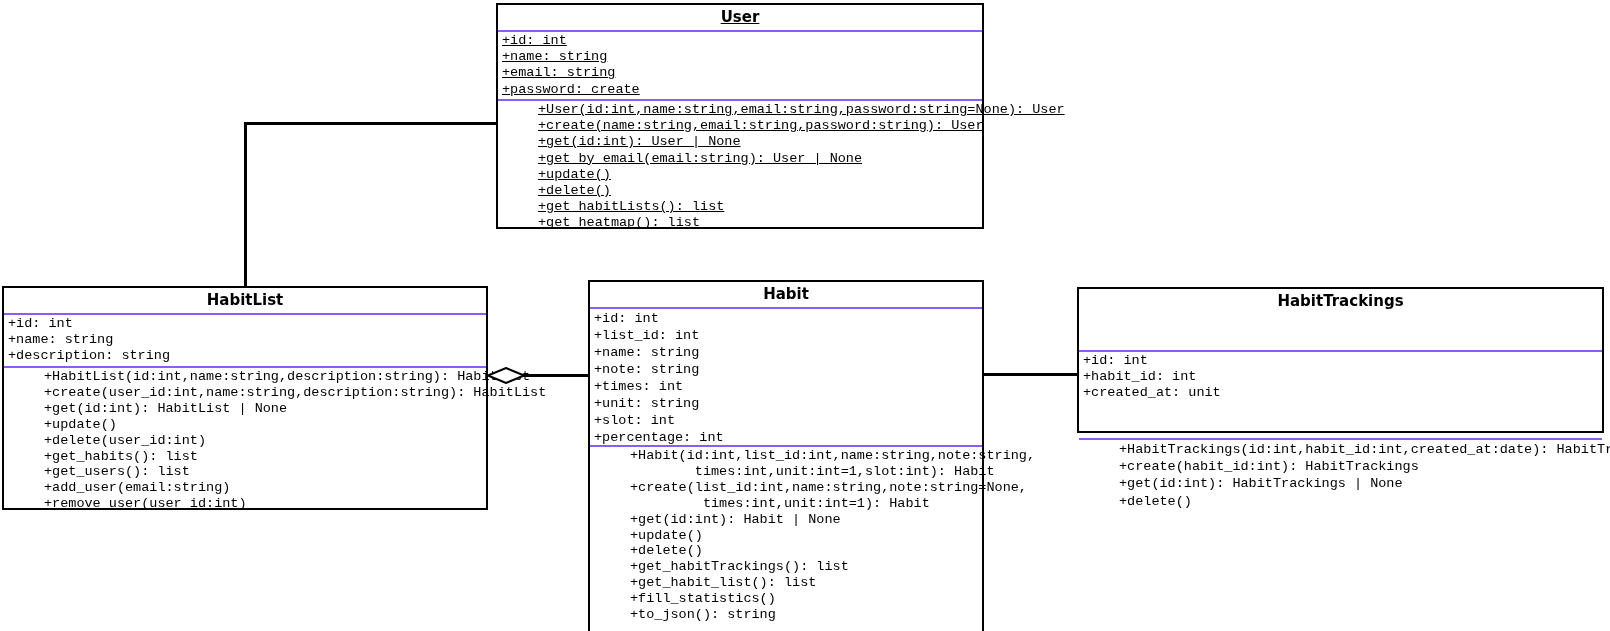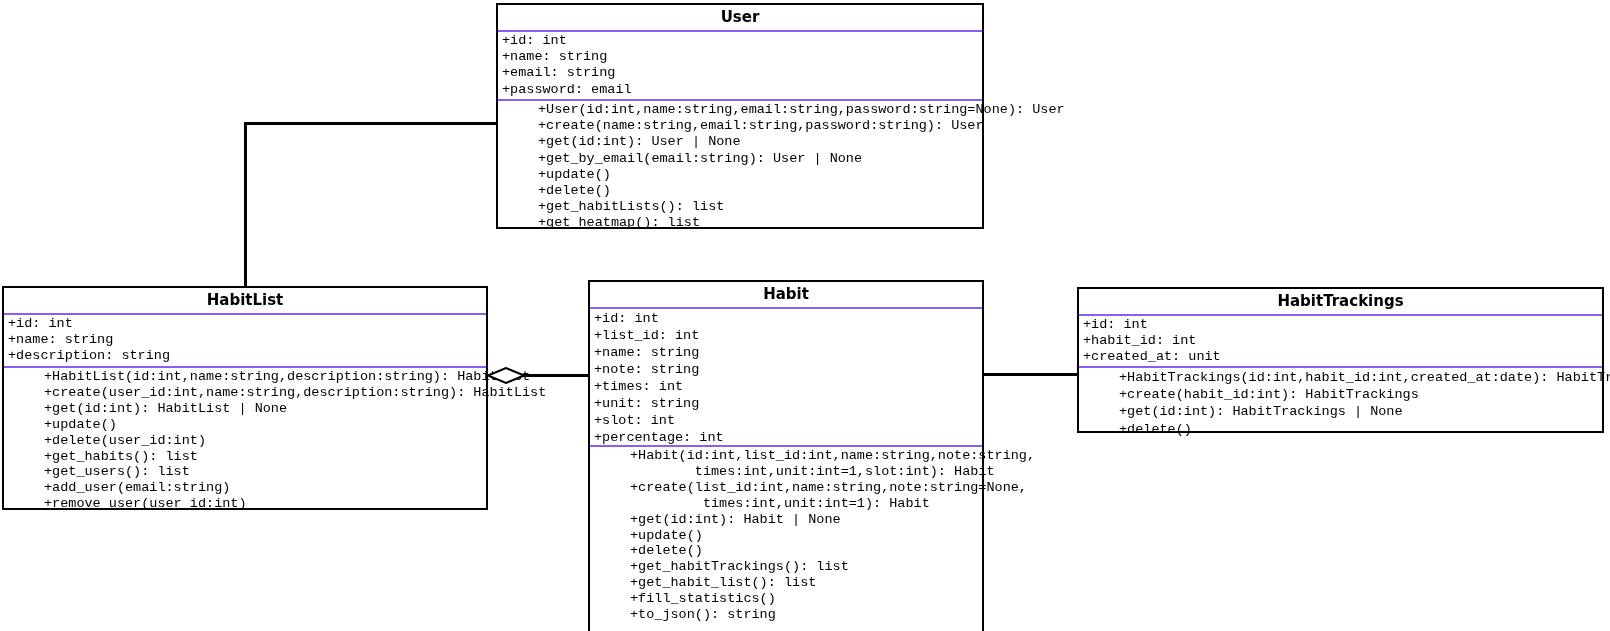--- a/index.html
+++ b/index.html
@@ -46,24 +46,24 @@
   
   #box-user .uml-section.attrs        { height: 69px; }
   #box-habitlist .uml-section.attrs   { height: 53px; }
   #box-habit .uml-section.attrs       { height: 138px; }
   #box-habit .uml-section.attrs .code-line { line-height: 17px; }
   #box-habit .uml-section.methods .code-line { line-height: 15.9px; }
   #box-habitlist .uml-section.methods .code-line { line-height: 15.9px; }
   #box-habittrackings .uml-section.attrs { height: 52px; }
   #box-habittrackings .uml-section.methods .code-line { line-height: 17.2px; }
 
-  #box-user           { left: 496px; top: 3px;   width: 488px; height: 226px; }
+  #box-user           { left: 496px; top: 3px;   width: 488px; height: 226px; text-decoration: underline; }
   #box-habitlist      { left: 2px;   top: 286px; width: 486px; height: 224px; }
   #box-habit          { left: 588px; top: 280px; width: 396px; height: 356px; }
-  #box-habittrackings { left: 1077px; top: 287px; width: 527px; height: 146px; }
+  #box-habittrackings { left: 1077px; top: 287px; width: 527px; height: 146px; gap: 36px; }
 
   .edge { position: absolute; background: #000000; }
   #edge-user-habitlist-h { left: 244px; top: 122px; width: 252px; height: 3px; }
   #edge-user-habitlist-v { left: 244px; top: 122px; width: 3px; height: 166px; }
   #edge-habitlist-habit-h { left: 522px; top: 374px; width: 67px; height: 3px; }
   #edge-habit-trackings-h { left: 984px; top: 373px; width: 93px; height: 3px; }
   #aggregation-diamond { position: absolute; left: 487px; top: 367px; }
 </style>
 </head>
 <body>
@@ -74,21 +74,21 @@
   <div class="edge" id="edge-user-habitlist-v"></div>
   <div class="edge" id="edge-habitlist-habit-h"></div>
   <div class="edge" id="edge-habit-trackings-h"></div>
 
   <div class="uml-class" id="box-user">
     <div class="uml-title">User</div>
     <div class="uml-section attrs">
         <div class="code-line">+id: int</div>
         <div class="code-line">+name: string</div>
         <div class="code-line">+email: string</div>
-        <div class="code-line">+password: email</div>
+        <div class="code-line">+password: create</div>
       </div>
     <div class="uml-section methods">
         <div class="code-line">+User(id:int,name:string,email:string,password:string=None): User</div>
         <div class="code-line">+create(name:string,email:string,password:string): User</div>
         <div class="code-line">+get(id:int): User | None</div>
         <div class="code-line">+get_by_email(email:string): User | None</div>
         <div class="code-line">+update()</div>
         <div class="code-line">+delete()</div>
         <div class="code-line">+get_habitLists(): list</div>
         <div class="code-line">+get_heatmap(): list</div>

